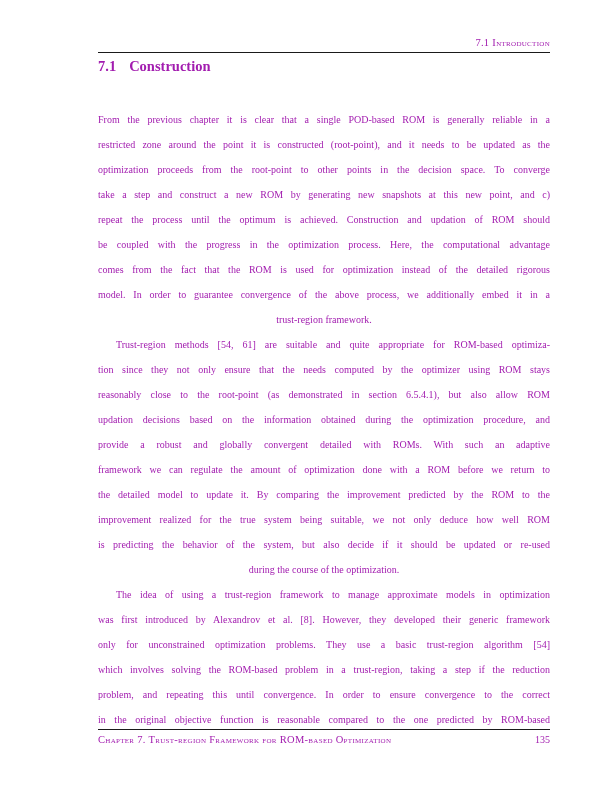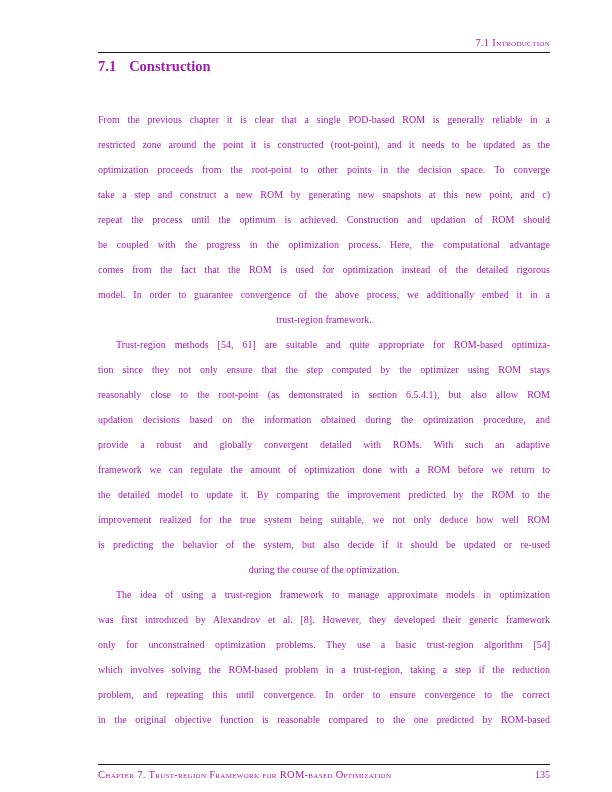--- a/index.html
+++ b/index.html
@@ -66,21 +66,21 @@
   .line.justified {
     text-align: justify;
     text-align-last: justify;
   }
   .line.indent {
     text-indent: 18px;
   }
   .footer {
     position: absolute;
     left: 98px;
-    top: 764px;
+    top: 729px;
     width: 452px;
     border-top: 1px solid #1a1a1a;
     padding-top: 4px;
     display: flex;
     justify-content: space-between;
     align-items: baseline;
   }
   .footer-left {
     font-size: 10.5px;
     font-variant: small-caps;
@@ -110,21 +110,21 @@
         <div class="line justified">optimization proceeds from the root-point to other points in the decision space. To converge</div>
         <div class="line justified">take a step and construct a new ROM by generating new snapshots at this new point, and c)</div>
         <div class="line justified">repeat the process until the optimum is achieved. Construction and updation of ROM should</div>
         <div class="line justified">be coupled with the progress in the optimization process. Here, the computational advantage</div>
         <div class="line justified">comes from the fact that the ROM is used for optimization instead of the detailed rigorous</div>
         <div class="line justified">model. In order to guarantee convergence of the above process, we additionally embed it in a</div>
         <div class="line">trust-region framework.</div>
       </div>
       <div class="paragraph">
         <div class="line justified indent">Trust-region methods [54, 61] are suitable and quite appropriate for ROM-based optimiza-</div>
-        <div class="line justified">tion since they not only ensure that the step computed by the optimizer using ROM stays</div>
+        <div class="line justified">tion since they not only ensure that the needs computed by the optimizer using ROM stays</div>
         <div class="line justified">reasonably close to the root-point (as demonstrated in section 6.5.4.1), but also allow ROM</div>
         <div class="line justified">updation decisions based on the information obtained during the optimization procedure, and</div>
         <div class="line justified">provide a robust and globally convergent detailed with ROMs.  With such an adaptive</div>
         <div class="line justified">framework we can regulate the amount of optimization done with a ROM before we return to</div>
         <div class="line justified">the detailed model to update it. By comparing the improvement predicted by the ROM to the</div>
         <div class="line justified">improvement realized for the true system being suitable, we not only deduce how well ROM</div>
         <div class="line justified">is predicting the behavior of the system, but also decide if it should be updated or re-used</div>
         <div class="line">during the course of the optimization.</div>
       </div>
       <div class="paragraph">

